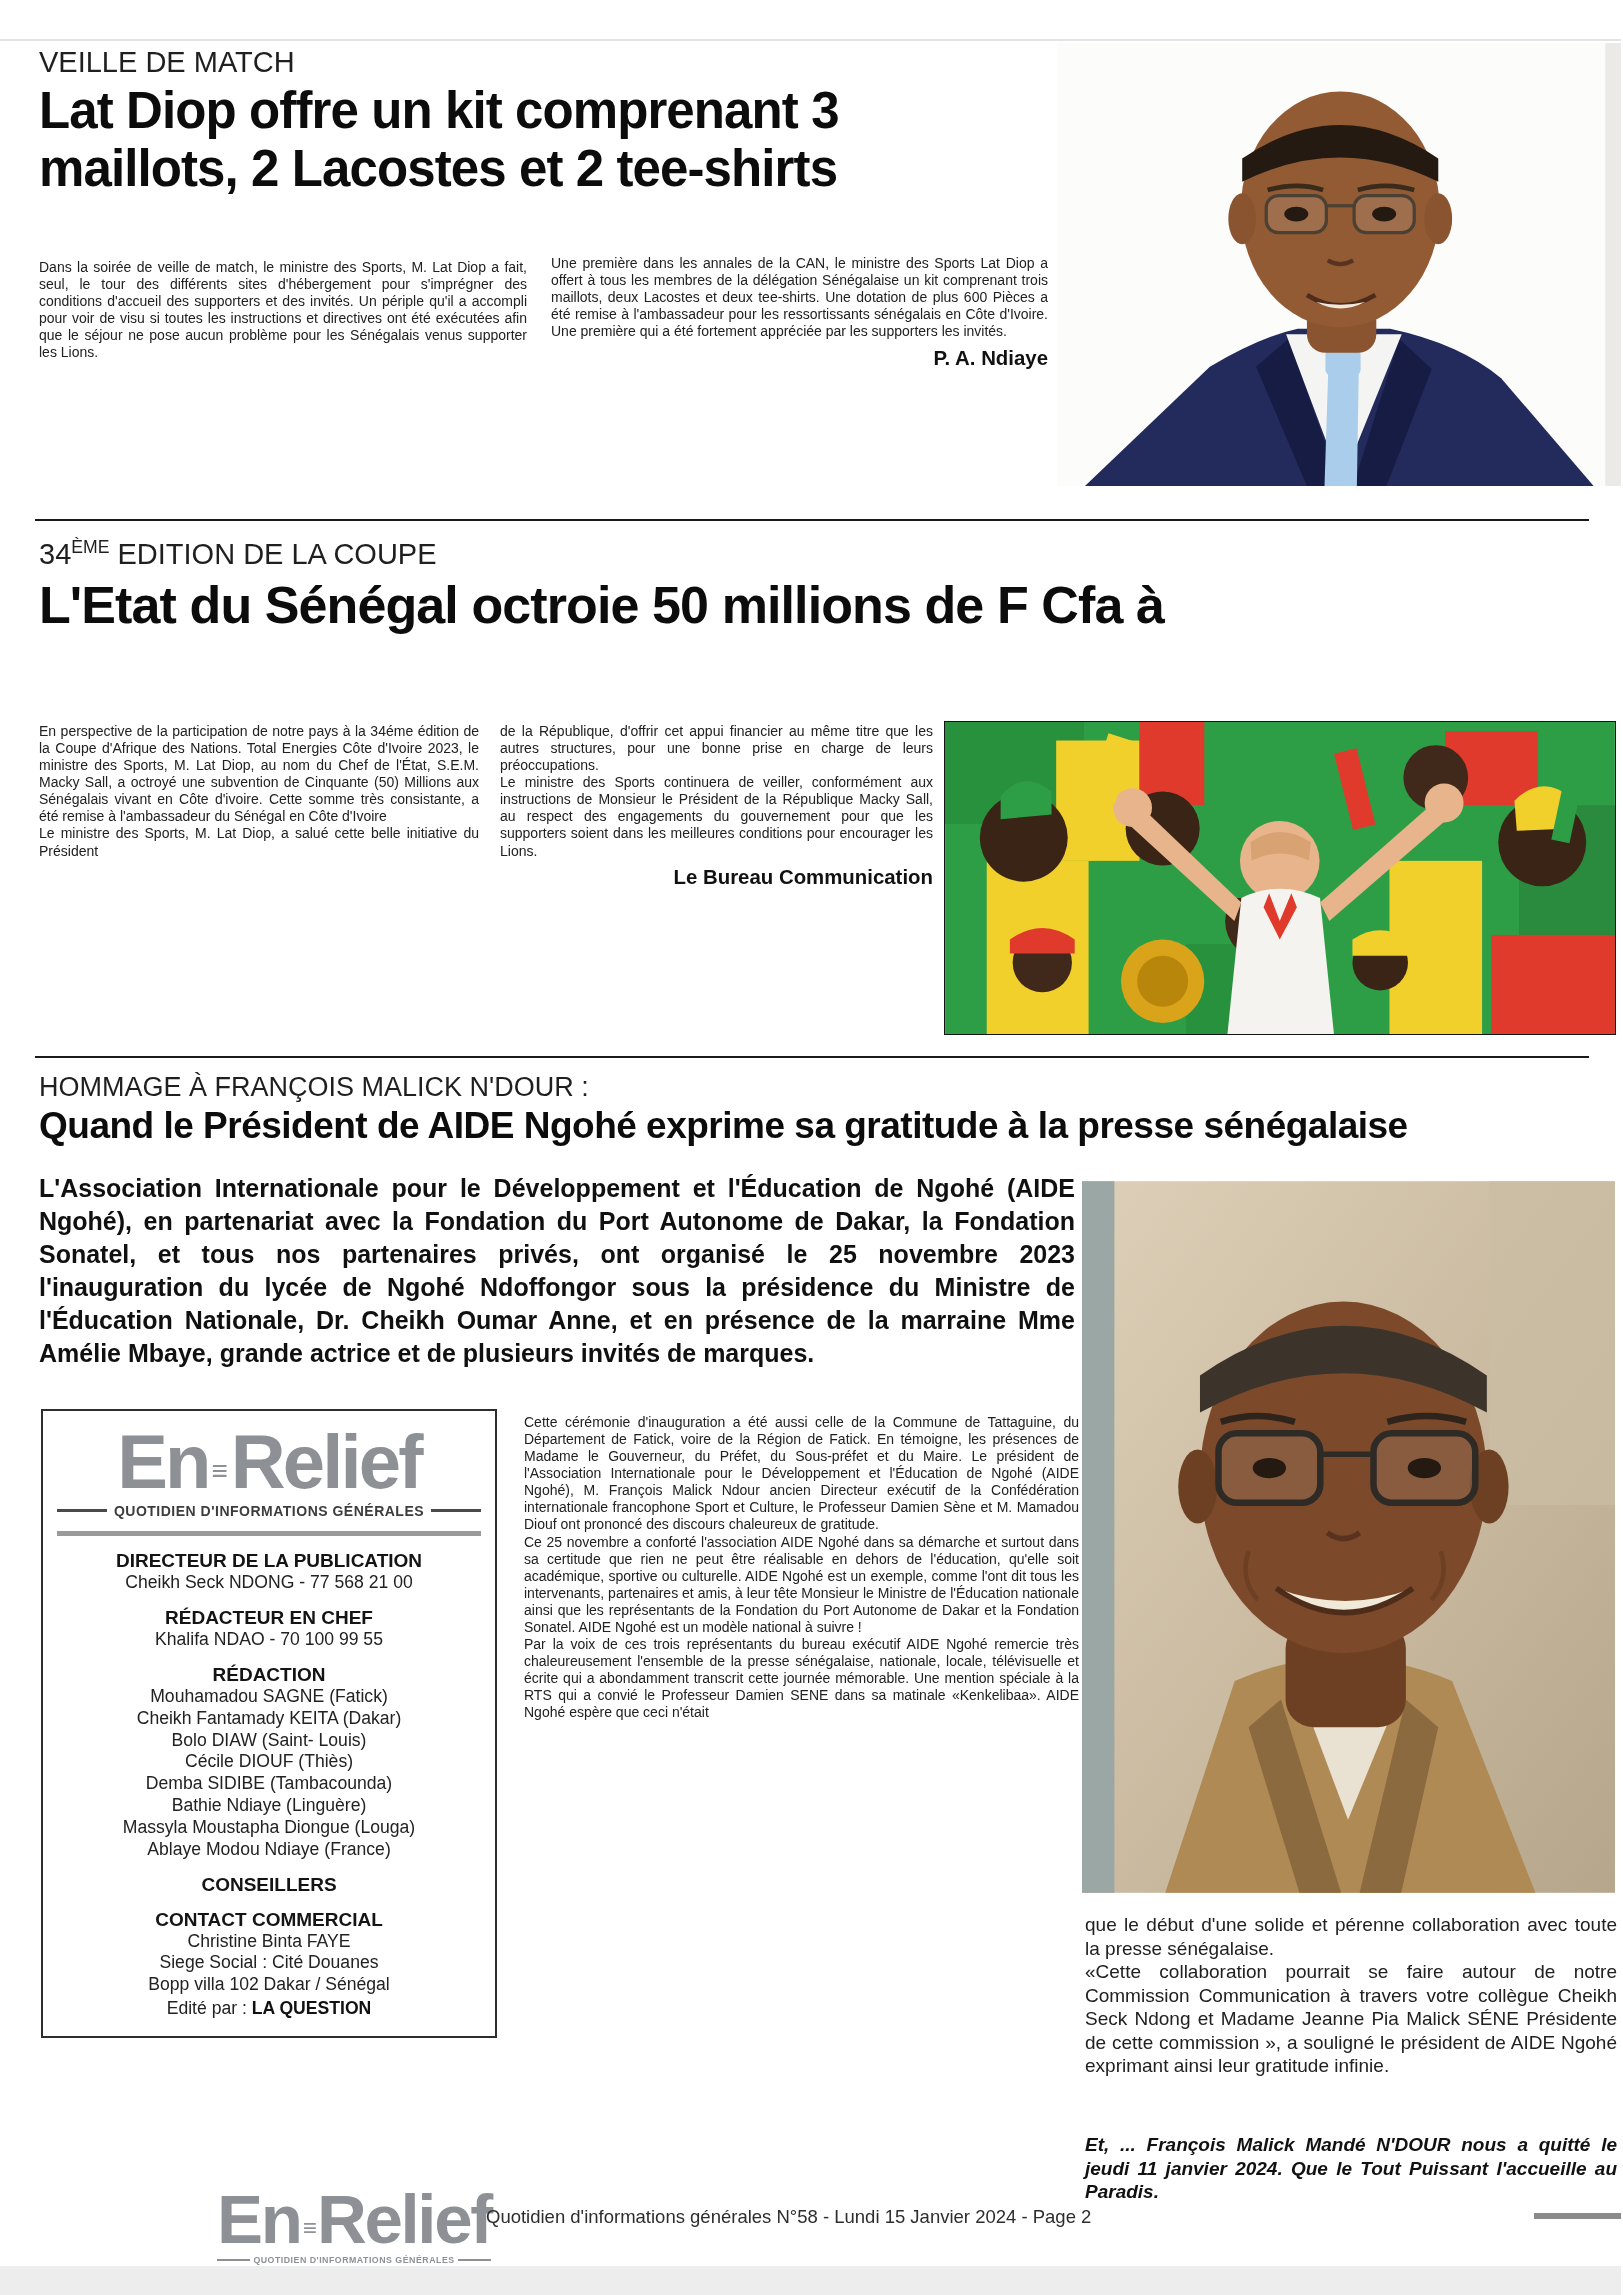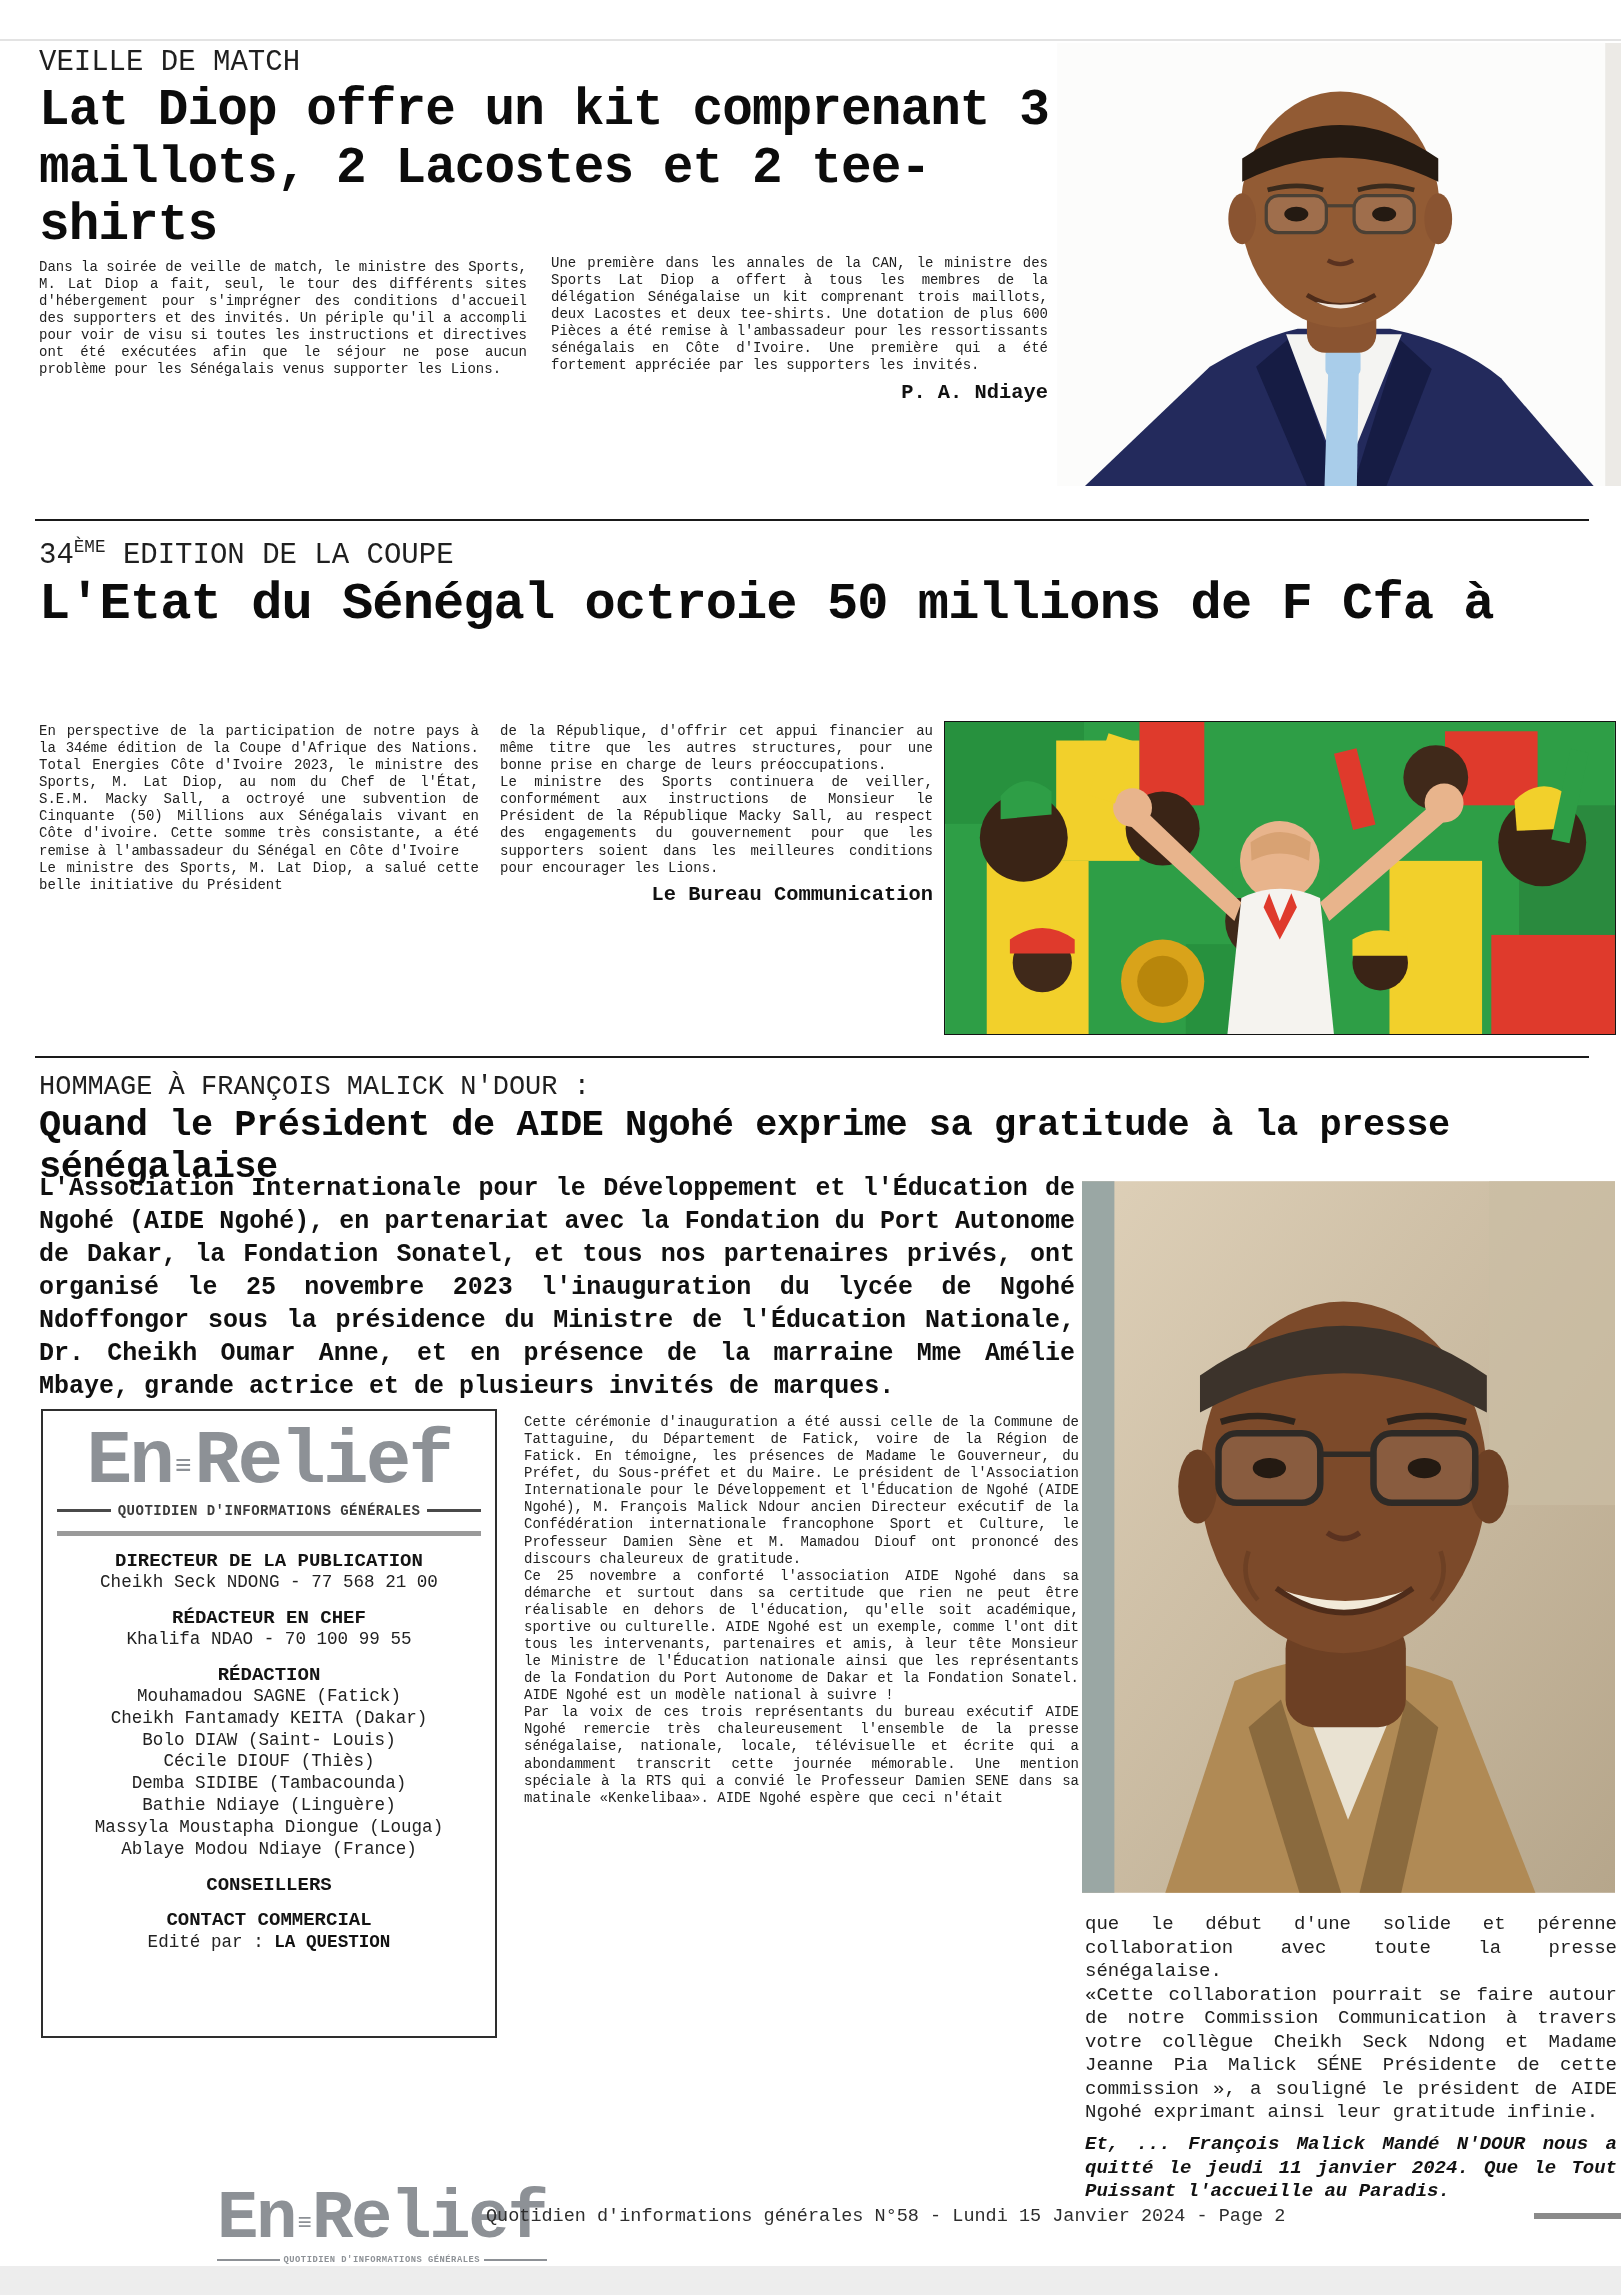--- a/index.html
+++ b/index.html
@@ -1,17 +1,17 @@
 <!DOCTYPE html>
 <html style="font-size:7.4px"><head>
 <meta charset="utf-8">
 <style>
   html,body{margin:0;padding:0;background:#fff;}
   .page{position:relative;width:1621px;height:2295px;background:#ffffff;
-        font-family:Liberation Mono, monospace;color:#161616;overflow:hidden;}
+        font-family:Liberation Sans, sans-serif;color:#161616;overflow:hidden;}
   .hairline-top{position:absolute;left:0;top:39px;width:1623px;height:1.9px;background:#e3e3e3;}
   .kicker{position:absolute;font-size:29px;color:#1f1f1f;letter-spacing:0px;white-space:nowrap;}
   .kicker .sup{font-size:17.6px;vertical-align:super;}
   .headline{position:absolute;font-weight:bold;color:#0c0c0c;line-height:1.13;letter-spacing:-0.9px;}
   .headline .hl-line{display:block;}
   .h1a{top:82px;left:39px;font-size:51px;width:1032px;}
   .h2a{top:576px;left:39px;font-size:52px;width:1573px;}
   .h3a{top:1105px;left:39px;font-size:37px;width:1573px;letter-spacing:-0.5px;}
   .k1{top:46px;left:39px;}
   .k2{top:537px;left:39px;}
@@ -227,20 +227,23 @@
 Demba SIDIBE (Tambacounda)
 Bathie Ndiaye (Linguère)
 Massyla  Moustapha Diongue (Louga)
 Ablaye Modou Ndiaye (France)</div>
     </div>
     <div class="msec">
       <div class="msec-h">CONSEILLERS</div>
     </div>
     <div class="msec" style="margin-bottom:2.8px;text-align:center;">
       <div class="msec-h">CONTACT COMMERCIAL</div>
+      <div class="msec-l">Christine Binta FAYE
+Siege Social : Cité Douanes
+Bopp villa 102 Dakar / Sénégal</div>
       <div class="edline"><span>Edité par : </span><b>LA QUESTION</b></div>
     </div>
   </div>
 
   <div class="bodycol col-main">Cette cérémonie d'inauguration a été aussi celle de la Commune de Tattaguine, du Département de Fatick, voire de la Région de Fatick. En témoigne, les présences de Madame le Gouverneur, du Préfet, du Sous-préfet et du Maire. Le président de l'Association Internationale pour le Développement et l'Éducation de Ngohé (AIDE Ngohé), M. François Malick Ndour ancien Directeur exécutif de la Confédération internationale francophone Sport et Culture, le Professeur Damien Sène et M. Mamadou Diouf ont prononcé des discours chaleureux de gratitude.
 Ce 25 novembre a conforté l'association AIDE Ngohé dans sa démarche et surtout dans sa certitude que rien ne peut être réalisable en dehors de l'éducation, qu'elle soit académique, sportive ou culturelle. AIDE Ngohé est un exemple, comme l'ont dit tous les intervenants, partenaires et amis, à leur tête Monsieur le Ministre de l'Éducation nationale ainsi que les représentants de la Fondation du Port Autonome de Dakar et la Fondation Sonatel. AIDE Ngohé est un modèle national à suivre !
 Par la voix de ces trois représentants du bureau exécutif AIDE Ngohé remercie très chaleureusement l'ensemble de la presse sénégalaise, nationale, locale, télévisuelle et écrite qui a abondamment transcrit cette journée mémorable. Une mention spéciale à la RTS qui a convié le Professeur Damien SENE dans sa matinale «Kenkelibaa». AIDE Ngohé espère que ceci n'était</div>
 
   <div class="bodycol col-right">que le début d'une solide et pérenne collaboration avec toute la presse sénégalaise.
 «Cette collaboration pourrait se faire autour de notre Commission Communication à travers votre collègue Cheikh Seck Ndong et Madame Jeanne Pia Malick SÉNE Présidente de cette commission », a souligné le président de AIDE Ngohé exprimant ainsi leur gratitude infinie.</div>

